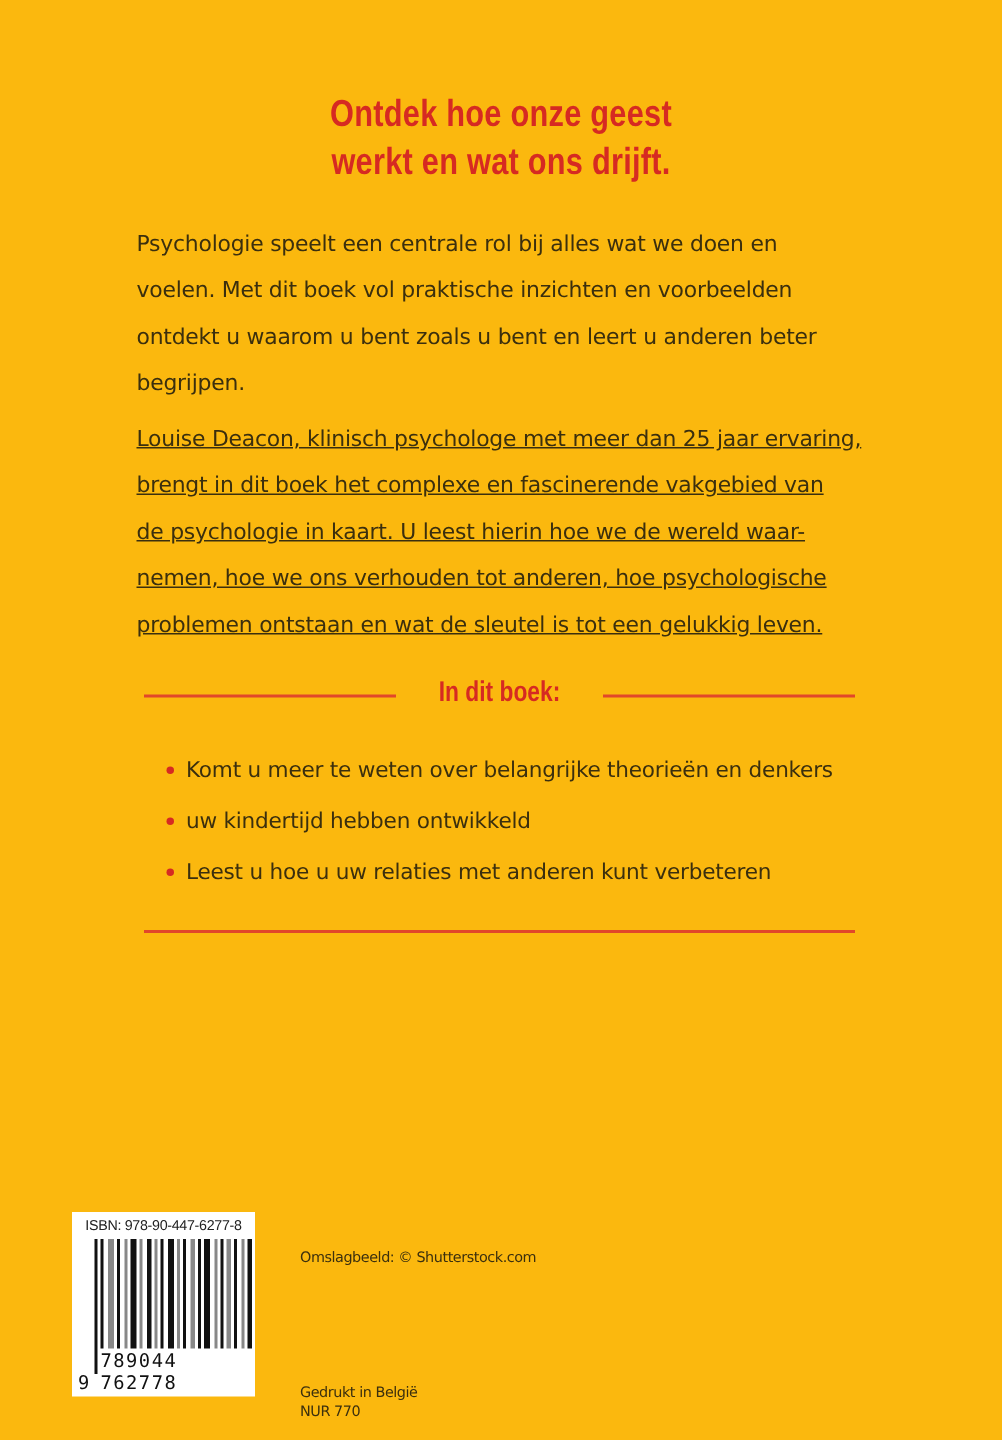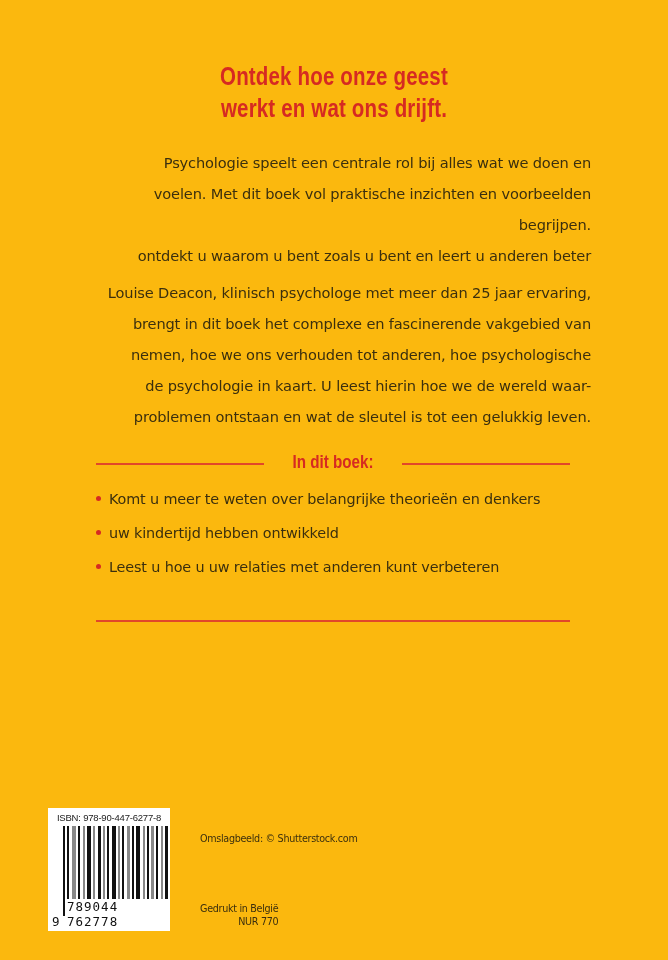--- a/index.html
+++ b/index.html
@@ -21,40 +21,40 @@
     transform-origin: 334px 0;
     letter-spacing: 0.2px;
   }
   .headline div { display: block; }
   .para {
     position: absolute; left: 91px; width: 500px;
     font-size: 14.6px; line-height: 31px;
     letter-spacing: -0.15px;
     word-spacing: 0px;
   }
-  .para .line { display: block; white-space: nowrap; text-align: right; }
+  .para .line { display: block; white-space: nowrap; }
   #para1 { top: 147px; }
-  #para2 { top: 277px; }
+  #para2 { top: 277px; text-decoration: underline; }
   .section-head {
     position: absolute; top: 453px; left: 96px; width: 474px; height: 22px;
   }
   .rule {
     position: absolute; height: 2px; background: #E1472A;
   }
   .rule.left { left: 0; width: 168px; top: 10px; }
   .rule.right { right: 0; width: 168px; top: 10px; }
   .section-title {
     position: absolute; left: 0; right: 0; top: -2px; text-align: center;
     font-family: "Liberation Sans", sans-serif; font-weight: bold;
     font-size: 19px; color: #D62A22;
     transform: scaleX(0.8); transform-origin: 237px 0;
   }
   .bullets {
     position: absolute; left: 94px; top: 484px; width: 490px;
-    list-style: none; margin: 2px; padding: 0;
+    list-style: none; margin: 17px; padding: 0;
     font-size: 14.4px; letter-spacing: -0.15px;
   }
   .bullets li { position: relative; padding-left: 13px; line-height: 26px; }
   .bullets li .bl { display: block; white-space: nowrap; }
   .bullet-dot {
     position: absolute; left: 0; top: 10px;
     width: 5px; height: 5px; border-radius: 50%; background: #D62A22;
   }
   #b1 { margin-bottom: 8px; }
   #b2 { margin-bottom: 8px; }
@@ -79,42 +79,42 @@
     font-family: "DejaVu Sans Mono", monospace; font-size: 12.5px; color: #111;
     letter-spacing: 1px; background: transparent;
   }
   .barcode-digits .first { position: absolute; left: 0; bottom: 0; }
   .barcode-digits .rest { position: absolute; left: 14px; bottom: 0; background:#fff; padding: 0 1px; }
   .credits {
     position: absolute; left: 200px; font-size: 9.6px; color: #3B2F0E;
     letter-spacing: -0.3px; line-height: 13px;
   }
   #credit-cover { top: 832px; }
-  #credit-printed { top: 902px; text-align: right; }
+  #credit-printed { top: 922px; }
 </style>
 </head>
 <body>
 
 <div class="headline">
   <div>Ontdek hoe onze geest</div>
   <div>werkt en wat ons drijft.</div>
 </div>
 
 <div class="para" id="para1">
   <span class="line">Psychologie speelt een centrale rol bij alles wat we doen en</span>
   <span class="line">voelen. Met dit boek vol praktische inzichten en voorbeelden</span>
+  <span class="line">ontdekt u waarom u bent zoals u bent en leert u anderen beter</span>
   <span class="line">begrijpen.</span>
-  <span class="line">ontdekt u waarom u bent zoals u bent en leert u anderen beter</span>
 </div>
 
 <div class="para" id="para2">
   <span class="line">Louise Deacon, klinisch psychologe met meer dan 25 jaar ervaring,</span>
   <span class="line">brengt in dit boek het complexe en fascinerende vakgebied van</span>
+  <span class="line">de psychologie in kaart. U leest hierin hoe we de wereld waar-</span>
   <span class="line">nemen, hoe we ons verhouden tot anderen, hoe psychologische</span>
-  <span class="line">de psychologie in kaart. U leest hierin hoe we de wereld waar-</span>
   <span class="line">problemen ontstaan en wat de sleutel is tot een gelukkig leven.</span>
 </div>
 
 <div class="section-head">
   <div class="rule left"></div>
   <div class="section-title">In dit boek:</div>
   <div class="rule right"></div>
 </div>
 
 <ul class="bullets">

